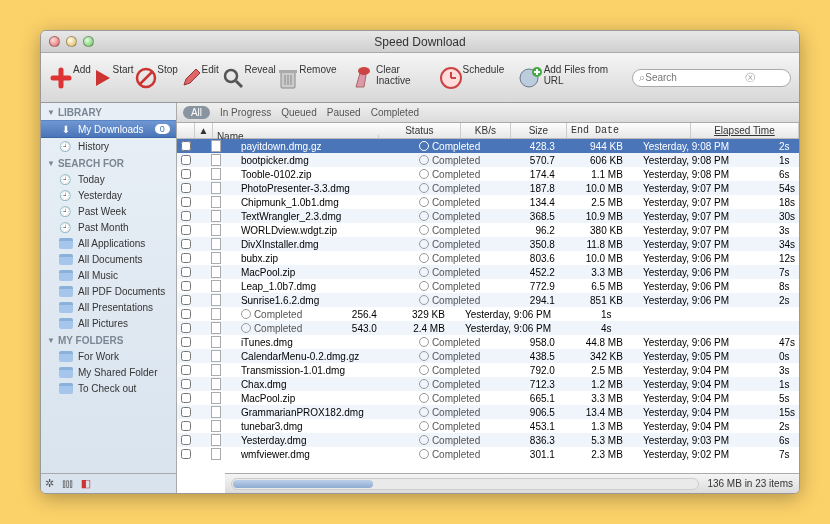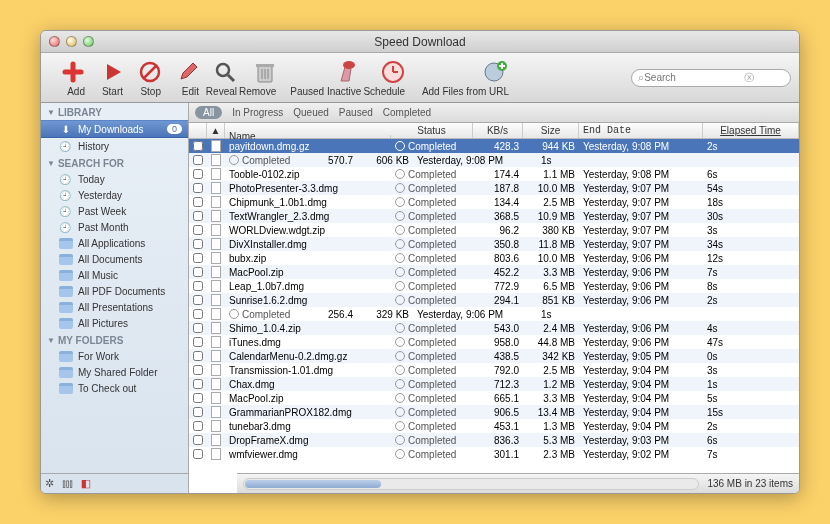--- a/index.html
+++ b/index.html
@@ -6,21 +6,21 @@
 body { background: #fbd169; padding: 30px 40px; }
 .window { width: 760px; background: #ececec; border-radius: 6px; box-shadow: 0 4px 20px rgba(0,0,0,0.3); overflow: hidden; border: 1px solid #999; }
 .titlebar { height: 22px; background: linear-gradient(#e8e8e8,#cfcfcf); display: flex; align-items: center; padding: 0 8px; border-bottom: 1px solid #aaa; position: relative; }
 .traffic { display: flex; gap: 6px; }
 .tlight { width: 11px; height: 11px; border-radius: 50%; border: 0.5px solid rgba(0,0,0,0.3); }
 .tred { background: radial-gradient(circle at 35% 35%, #fdd, #e06060); }
 .tyel { background: radial-gradient(circle at 35% 35%, #ffe, #dcb050); }
 .tgrn { background: radial-gradient(circle at 35% 35%, #dfd, #6dbd5d); }
 .title { position: absolute; left: 0; right: 0; text-align: center; font-size: 12px; color: #333; }
 .toolbar { height: 50px; background: linear-gradient(#f5f5f5,#d8d8d8); border-bottom: 1px solid #999; display: flex; align-items: center; padding: 2px 8px; gap: 2px; }
-.tbtn { display: flex; flex-direction: column; align-items: flex-end; min-width: 36px; cursor: pointer; }
+.tbtn { display: flex; flex-direction: row; align-items: flex-start; min-width: 36px; cursor: pointer; }
 .tbtn .icon { height: 28px; display: flex; align-items: center; justify-content: center; }
 .tbtn .lbl { font-size: 10px; color: #333; }
 .tgap { width: 10px; }
 .search { margin-left: auto; display: flex; align-items: center; background: #fff; border: 1px solid #aaa; border-radius: 10px; padding: 1px 6px; height: 18px; width: 160px; }
 .search input { border: none; outline: none; font-size: 10px; width: 100px; background: transparent; }
 .search .clr { color: #999; font-size: 10px; cursor: pointer; }
 .body { display: flex; height: 390px; }
 .sidebar { width: 148px; background: linear-gradient(#e8eff6,#d8e3ee); border-right: 1px solid #aaa; display: flex; flex-direction: column; font-size: 10px; }
 .sidehead { font-size: 10px; font-weight: bold; color: #7a8694; padding: 4px 6px 2px; display: flex; align-items: center; gap: 3px; }
 .side-item { padding: 2px 6px 2px 18px; display: flex; align-items: center; gap: 5px; color: #333; cursor: pointer; }
@@ -38,21 +38,21 @@
 .colhead > div { border-right: 1px solid #ccc; padding: 1px 4px; display: flex; align-items: center; }
 .ch-chk { width: 18px; }
 .ch-sort { width: 18px; justify-content: center; }
 .ch-name { width: 166px; margin-top: 12px; }
 .ch-stat { width: 82px; justify-content: center; }
 .ch-kbs { width: 50px; justify-content: center; }
 .ch-size { width: 56px; justify-content: center; }
 .ch-date { width: 124px; font-family: Liberation Mono, monospace; }
 .ch-elap { flex: 1; justify-content: center; border-right: none; text-decoration: underline; }
 .rows { flex: 1; overflow-y: auto; font-size: 10px; }
-.row { display: flex; height: 14px; align-items: center; }
+.row { display: flex; height: 14px; align-items: center; gap: 12px; }
 .row.alt { background: #f0f4fb; }
 .row.sel { background: #4a75b8; color: #fff; }
 .row.sel .cstat { color: #fff; }
 .row > div { padding: 0 4px; white-space: nowrap; overflow: hidden; }
 .c-chk { width: 18px; display: flex; justify-content: center; }
 .c-chk input { width: 10px; height: 10px; }
 .c-icon { width: 18px; display: flex; justify-content: center; }
 .c-name { width: 166px; }
 .c-stat { width: 82px; display: flex; align-items: center; gap: 3px; }
 .c-kbs { width: 50px; text-align: right; }
@@ -139,21 +139,21 @@
         <div class="lbl">Remove</div>
       </div>
     <div class="tgap"></div>
     <div class="tbtn">
         <div class="icon">
           <svg width="26" height="26">
             <path d="M6 22l4-14 6 2-2 12z" fill="#d9a" stroke="#a66"></path>
             <ellipse cx="14" cy="6" rx="6" ry="4" fill="#c44"></ellipse>
           </svg>
         </div>
-        <div class="lbl">Paused Inactive</div>
+        <div class="lbl">Clear Inactive</div>
       </div>
     <div class="tbtn">
         <div class="icon">
           <svg width="24" height="24">
             <circle cx="12" cy="12" r="10" fill="#fdd" stroke="#c44" stroke-width="2"></circle>
             <line x1="12" y1="12" x2="12" y2="6" stroke="#c44" stroke-width="2"></line>
             <line x1="12" y1="12" x2="17" y2="12" stroke="#c44" stroke-width="2"></line>
           </svg>
         </div>
         <div class="lbl">Schedule</div>
@@ -316,20 +316,21 @@
     <div class="c-date">Yesterday, 9:08 PM</div>
     <div class="c-elap">2s</div>
   </div>
           <div class="row alt">
     <div class="c-chk">
               <input type="checkbox" style="">
             </div>
     <div class="c-icon">
               <span class="pageicon"></span>
             </div>
+    <div class="c-name">bootpicker.dmg</div>
     <div class="c-stat">
               <span class="clockicon"></span>
               <span class="cstat">Completed</span>
             </div>
     <div class="c-kbs">570.7</div>
     <div class="c-size">606 KB</div>
     <div class="c-date">Yesterday, 9:08 PM</div>
     <div class="c-elap">1s</div>
   </div>
           <div class="row">
@@ -518,21 +519,20 @@
     <div class="c-date">Yesterday, 9:06 PM</div>
     <div class="c-elap">1s</div>
   </div>
           <div class="row alt">
     <div class="c-chk">
               <input type="checkbox" style="">
             </div>
     <div class="c-icon">
               <span class="pageicon"></span>
             </div>
-    <div class="c-name">Shimo_1.0.4.zip</div>
     <div class="c-stat">
               <span class="clockicon"></span>
               <span class="cstat">Completed</span>
             </div>
     <div class="c-kbs">543.0</div>
     <div class="c-size">2.4 MB</div>
     <div class="c-date">Yesterday, 9:06 PM</div>
     <div class="c-elap">4s</div>
   </div>
           <div class="row">
@@ -654,21 +654,21 @@
     <div class="c-date">Yesterday, 9:04 PM</div>
     <div class="c-elap">2s</div>
   </div>
           <div class="row alt">
     <div class="c-chk">
               <input type="checkbox" style="">
             </div>
     <div class="c-icon">
               <span class="pageicon"></span>
             </div>
-    <div class="c-name">DropFrameX.dmg</div>
+    <div class="c-name">Yesterday.dmg</div>
     <div class="c-stat">
               <span class="clockicon"></span>
               <span class="cstat">Completed</span>
             </div>
     <div class="c-kbs">836.3</div>
     <div class="c-size">5.3 MB</div>
     <div class="c-date">Yesterday, 9:03 PM</div>
     <div class="c-elap">6s</div>
   </div>
           <div class="row">

